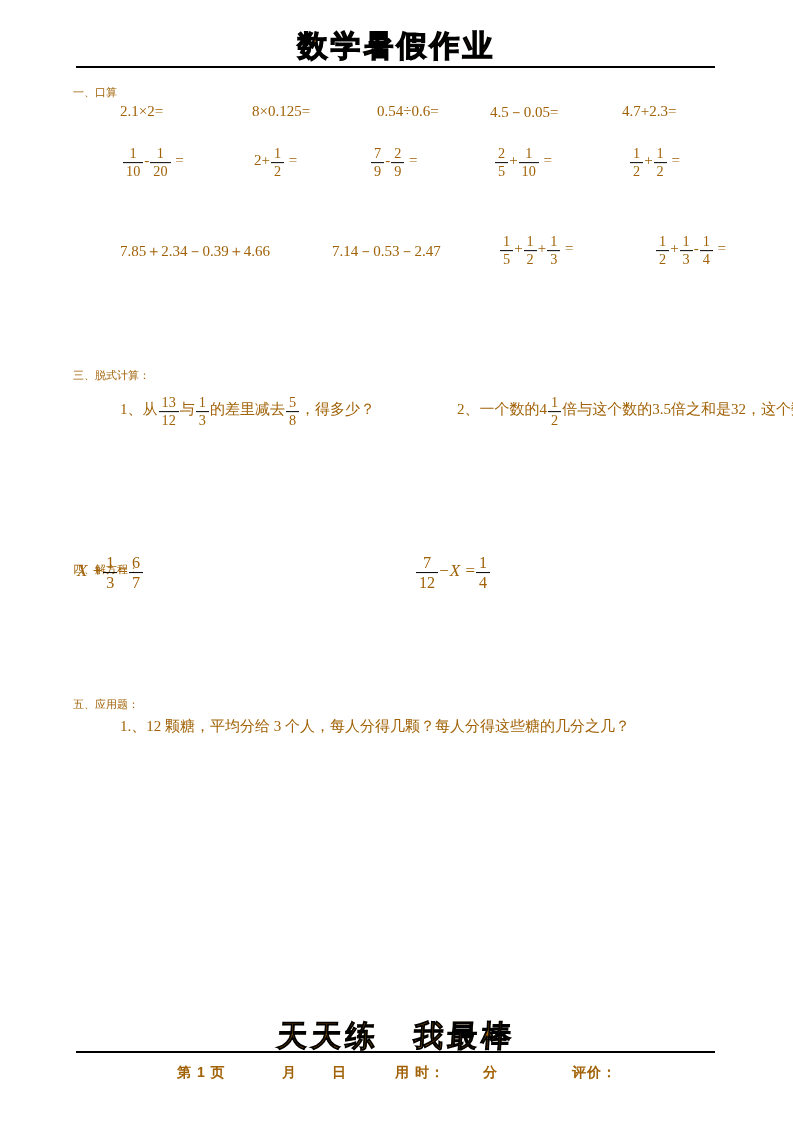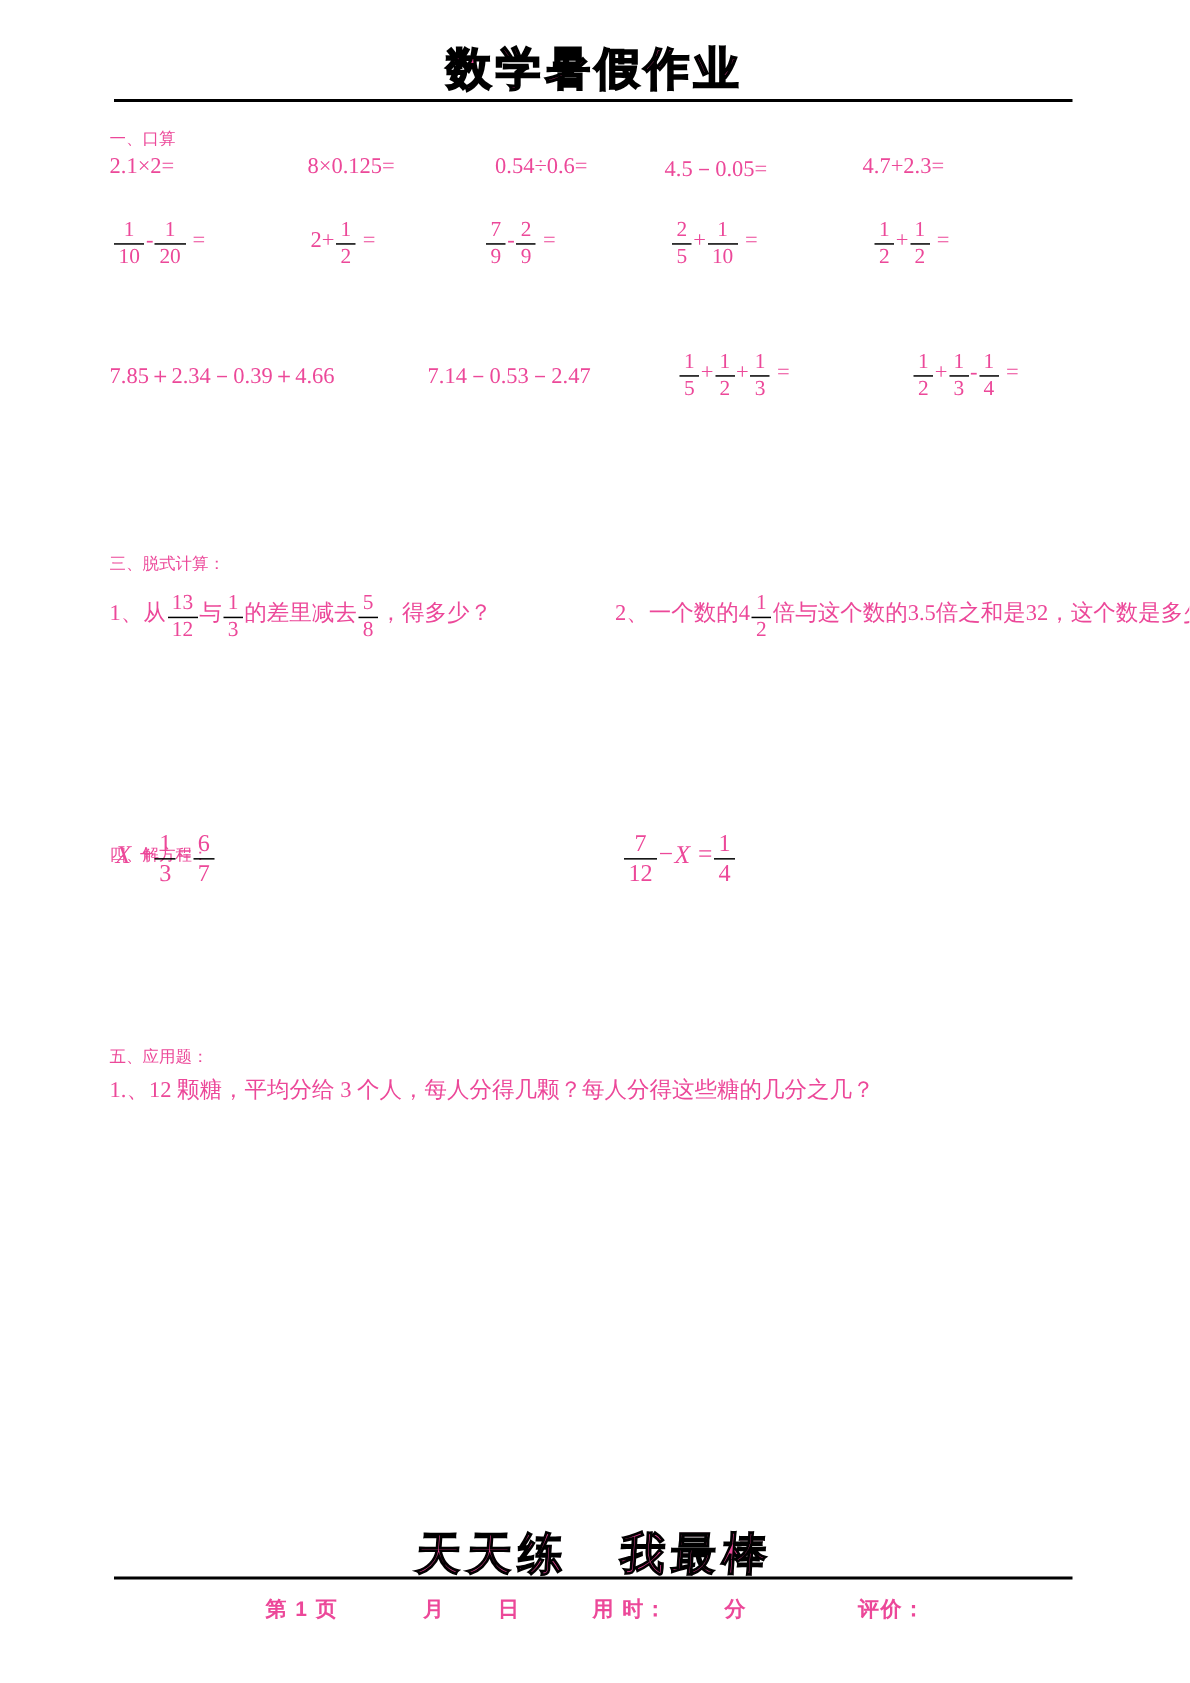--- a/index.html
+++ b/index.html
@@ -1,32 +1,32 @@
 <!DOCTYPE html>
 <html><head>
 <meta charset="utf-8">
 <style>
   html,body{margin:0;padding:0;background:#fff;}
   .page{
     position:relative;width:793px;height:1122px;background:#ffffff;
-    font-family:"Liberation Serif",serif;color:#ec4899;overflow:hidden;
+    font-family:"Liberation Serif",serif;color:#a16207;overflow:hidden;
   }
   .abs{position:absolute;white-space:nowrap;}
   .vc{transform:translateY(-50%);}
   .title{
     left:0;right:0;top:26px;text-align:center;
     font-size:30px;font-weight:900;letter-spacing:3px;
     font-family:"Liberation Sans","DejaVu Sans",sans-serif;
     -webkit-text-stroke:1.2px #000;
   }
   .rule{position:absolute;left:76px;width:639px;height:2px;background:#000;}
   .rule-top{top:66px;}
   .rule-bottom{top:1051px;}
   .heading{font-size:11px;}
-  .t15{font-size:15px;}
+  .t15{font-size:15px;margin-left:47px;}
   .eq{font-size:17px;}
   .math i{font-family:"Liberation Serif",serif;font-style:italic;padding:0 1px;}
   .frac{
     display:inline-block;text-align:center;vertical-align:-0.78em;
     line-height:1.08;margin:0 1px;font-size:0.95em;
   }
   .frac .num{display:block;padding:0 3px 1px;border-bottom:1px solid #000;}
   .frac .den{display:block;padding:1px 3px 0;}
   .slogan{
     left:0;right:0;top:1016px;text-align:center;

